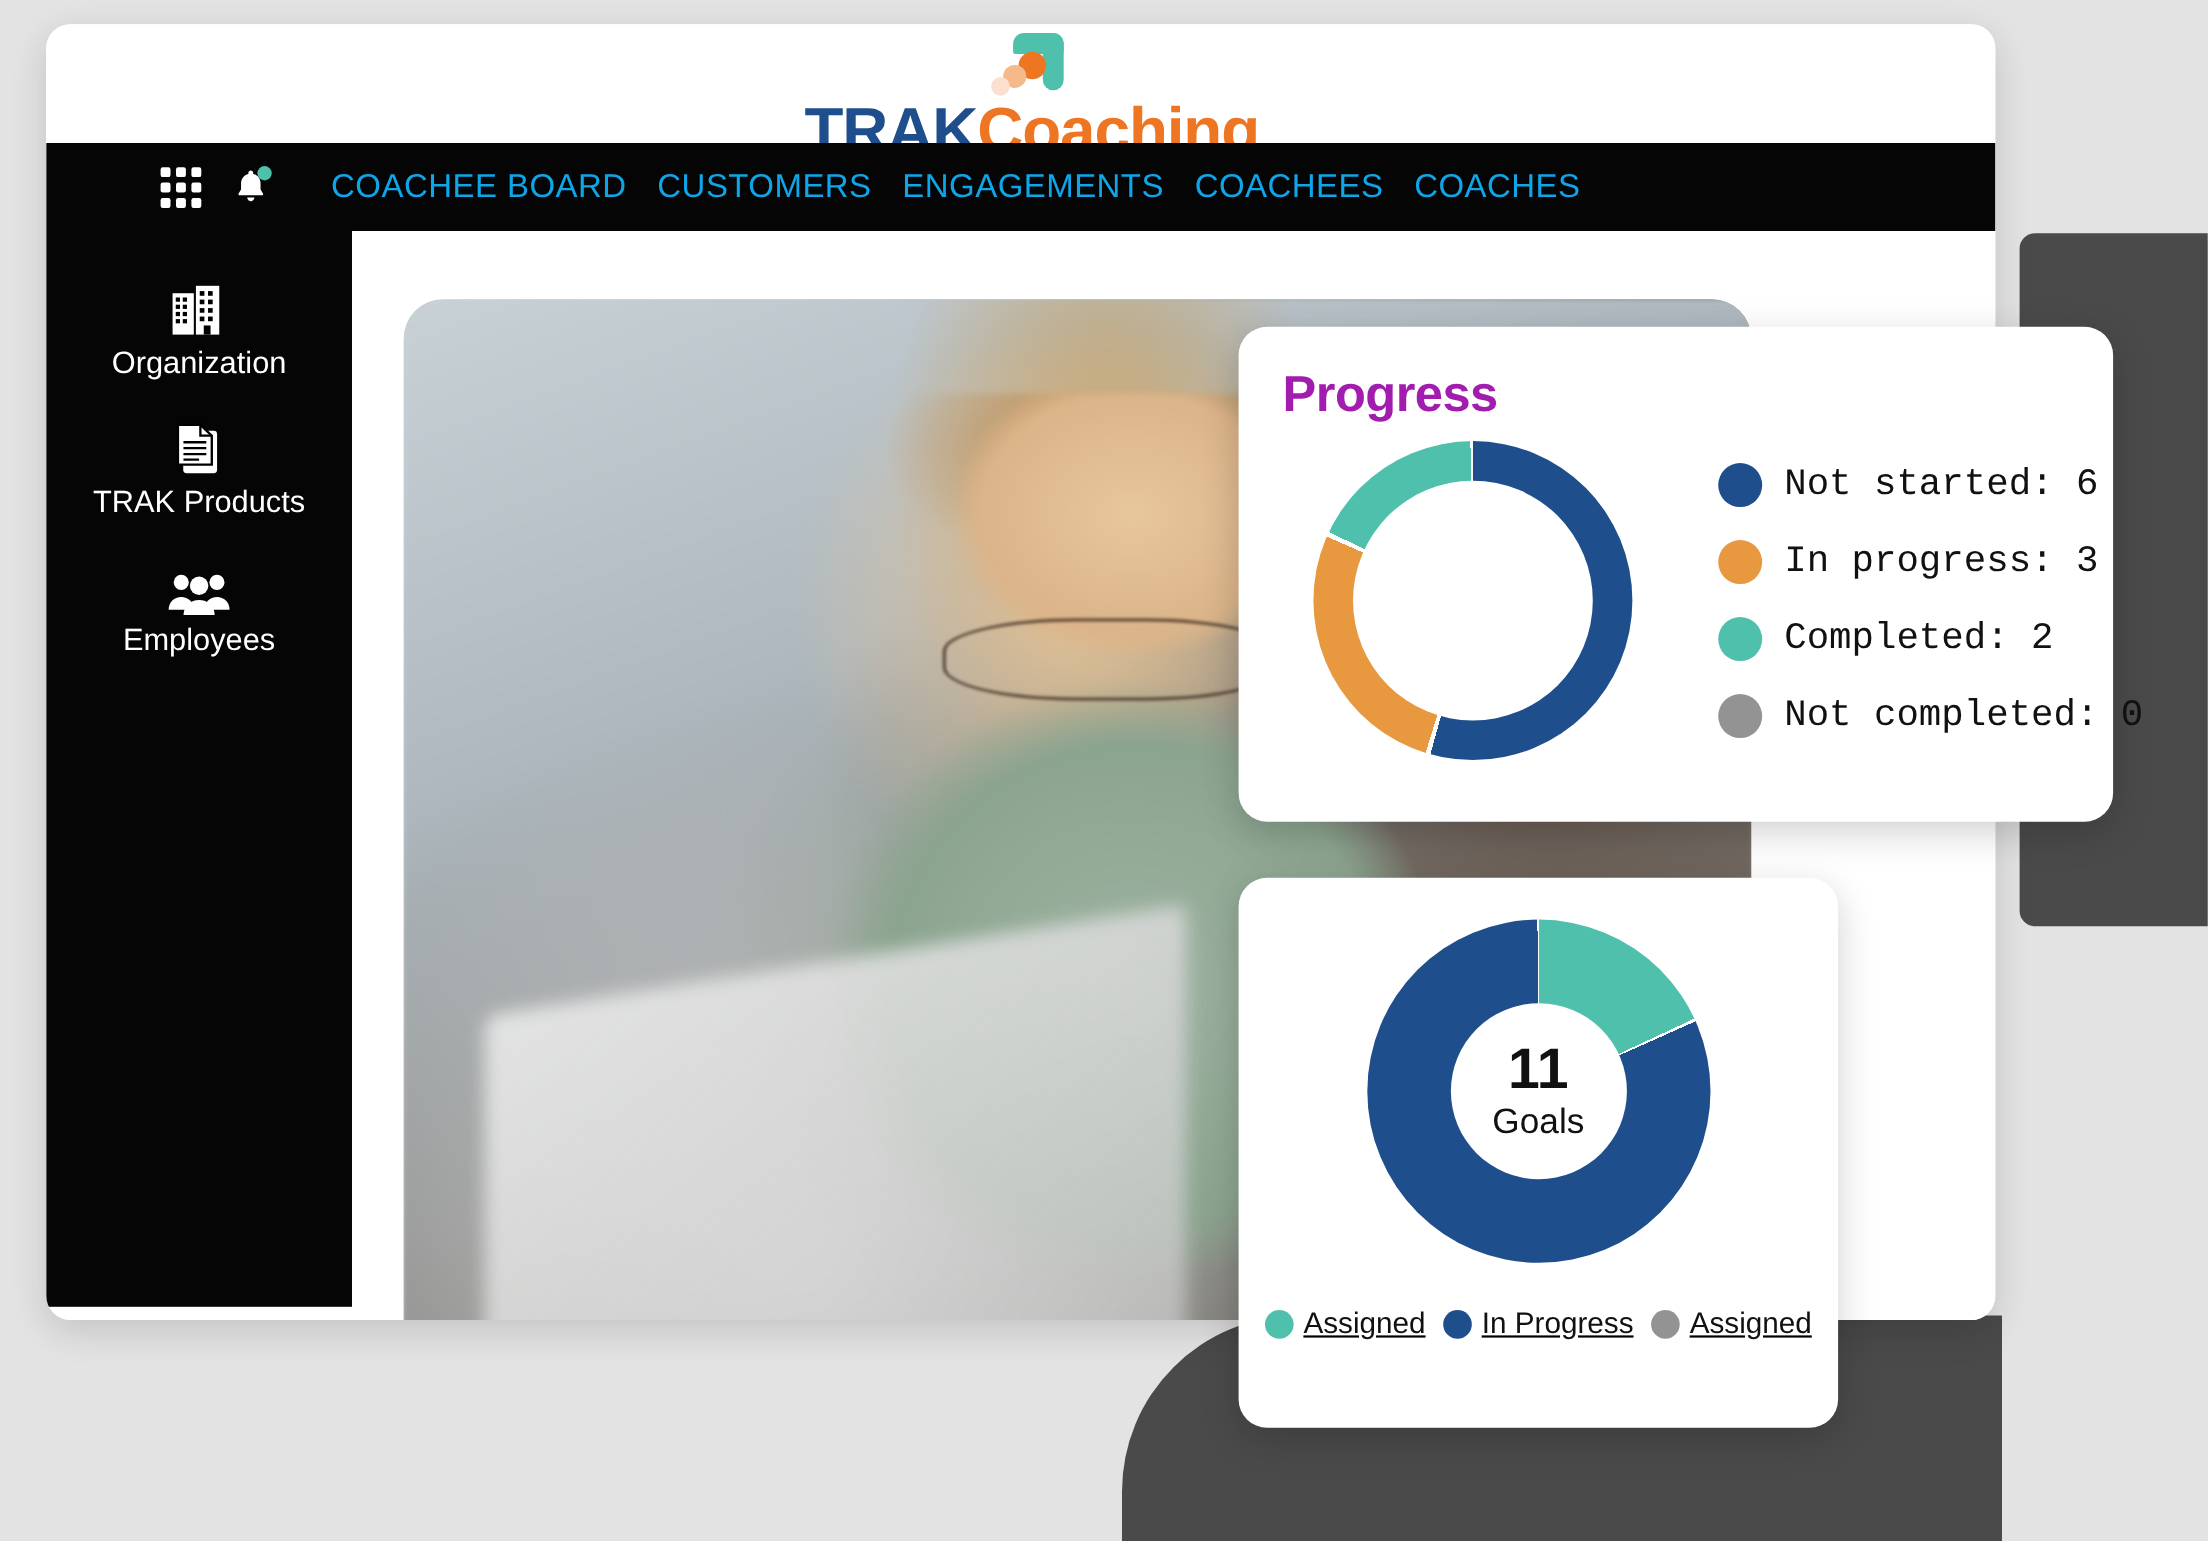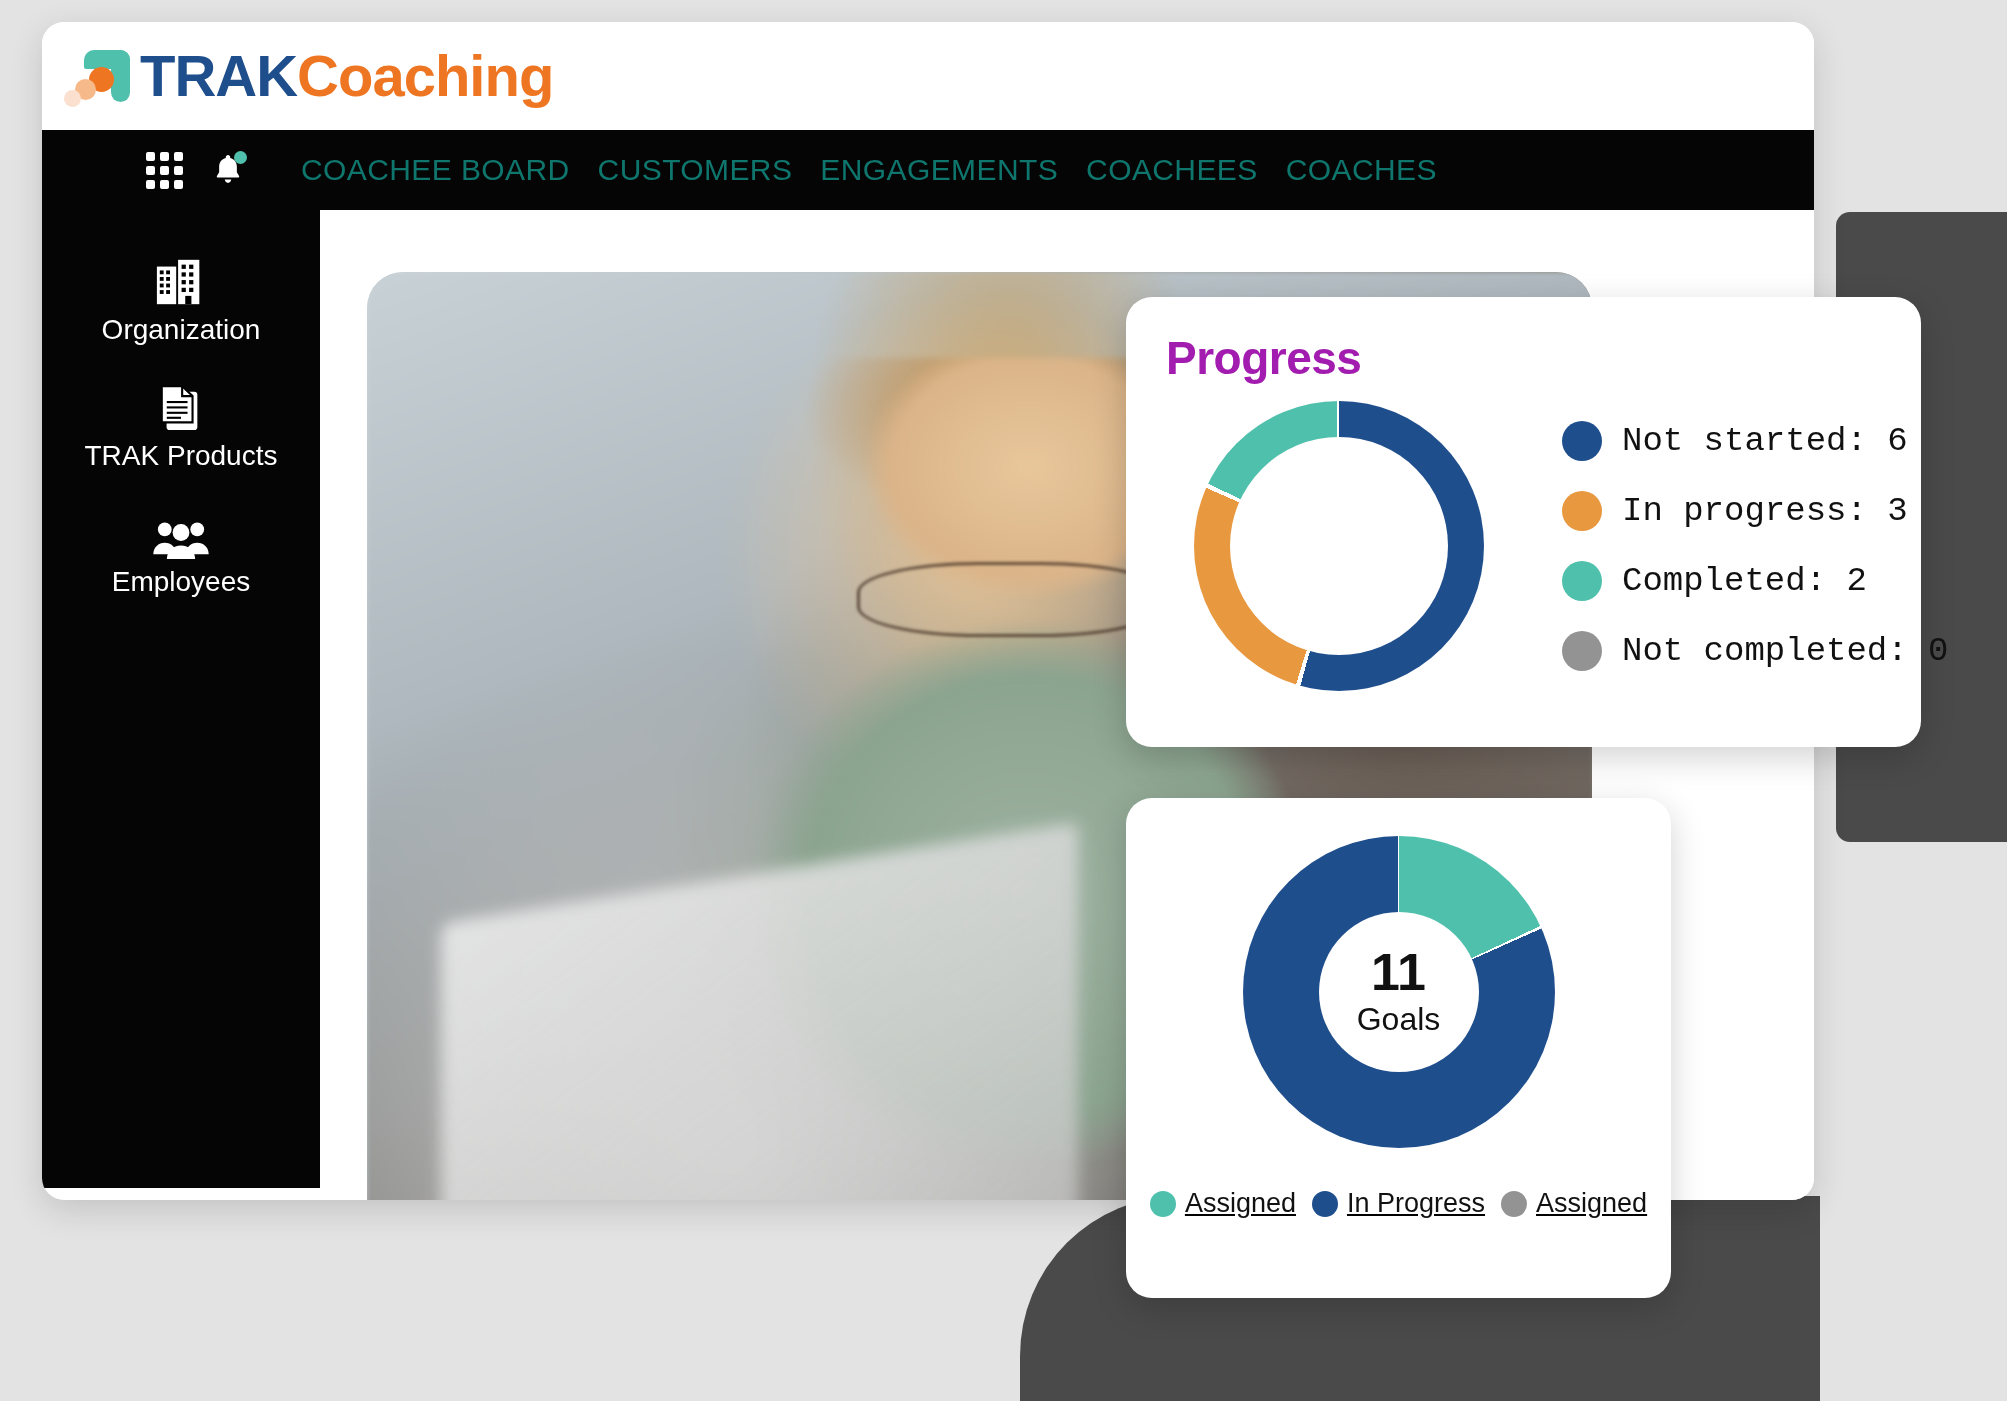--- a/index.html
+++ b/index.html
@@ -27,21 +27,21 @@
   
   .app-window {
     position: absolute; left: 42px; top: 22px;
     width: 1772px; height: 1178px;
     background: #fff; border-radius: 22px;
     box-shadow: 0 10px 34px rgba(0,0,0,0.14);
     overflow: hidden;
   }
   .logo-bar {
     position: absolute; left: 0; top: 0; width: 100%; height: 108px;
-    background: #fff; display: flex; align-items: center; padding-left: 20px;
+    background: #fff; display: flex; align-items: center; padding-left: 20px; flex-direction: column;
   }
   .logo-mark { position: relative; width: 72px; height: 68px; flex: none; margin-right: 6px; }
   .logo-mark .arm-h {
     position: absolute; left: 22px; top: 8px; width: 46px; height: 19px;
     background: #4fc0ac; border-radius: 10px 10px 2px 2px;
   }
   .logo-mark .arm-v {
     position: absolute; left: 49px; top: 8px; width: 19px; height: 52px;
     background: #4fc0ac; border-radius: 2px 10px 10px 10px;
   }
@@ -58,21 +58,21 @@
     background: #050505; display: flex; align-items: center;
   }
   .nav-icons { display: flex; align-items: center; gap: 28px; padding-left: 104px; }
   .grid-icon { display: grid; grid-template-columns: repeat(3,9px); grid-template-rows: repeat(3,9px); gap: 5px; }
   .grid-icon i { background: #fff; border-radius: 2px; display: block; width: 9px; height: 9px; }
   .bell-icon { position: relative; width: 34px; height: 36px; }
   .bell-icon svg { display: block; }
   .bell-dot { position: absolute; right: -2px; top: -1px; width: 13px; height: 13px; border-radius: 50%; background: #4fc0ac; }
   .nav-links { display: flex; align-items: center; gap: 28px; margin-left: 56px; }
   .nav-link {
-    color: #0f766e; font-size: 30px; letter-spacing: 0.4px; white-space: nowrap;
+    color: #0ea5e9; font-size: 30px; letter-spacing: 0.4px; white-space: nowrap;
     font-family: "Liberation Sans", sans-serif;
   }
 
   
   .sidebar {
     position: absolute; left: 0; top: 188px; width: 278px; bottom: 12px;
     background: #050505; padding-top: 34px;
     display: flex; flex-direction: column; align-items: center; gap: 18px;
   }
   .side-item { width: 100%; display: flex; flex-direction: column; align-items: center; padding: 6px 4px; }

